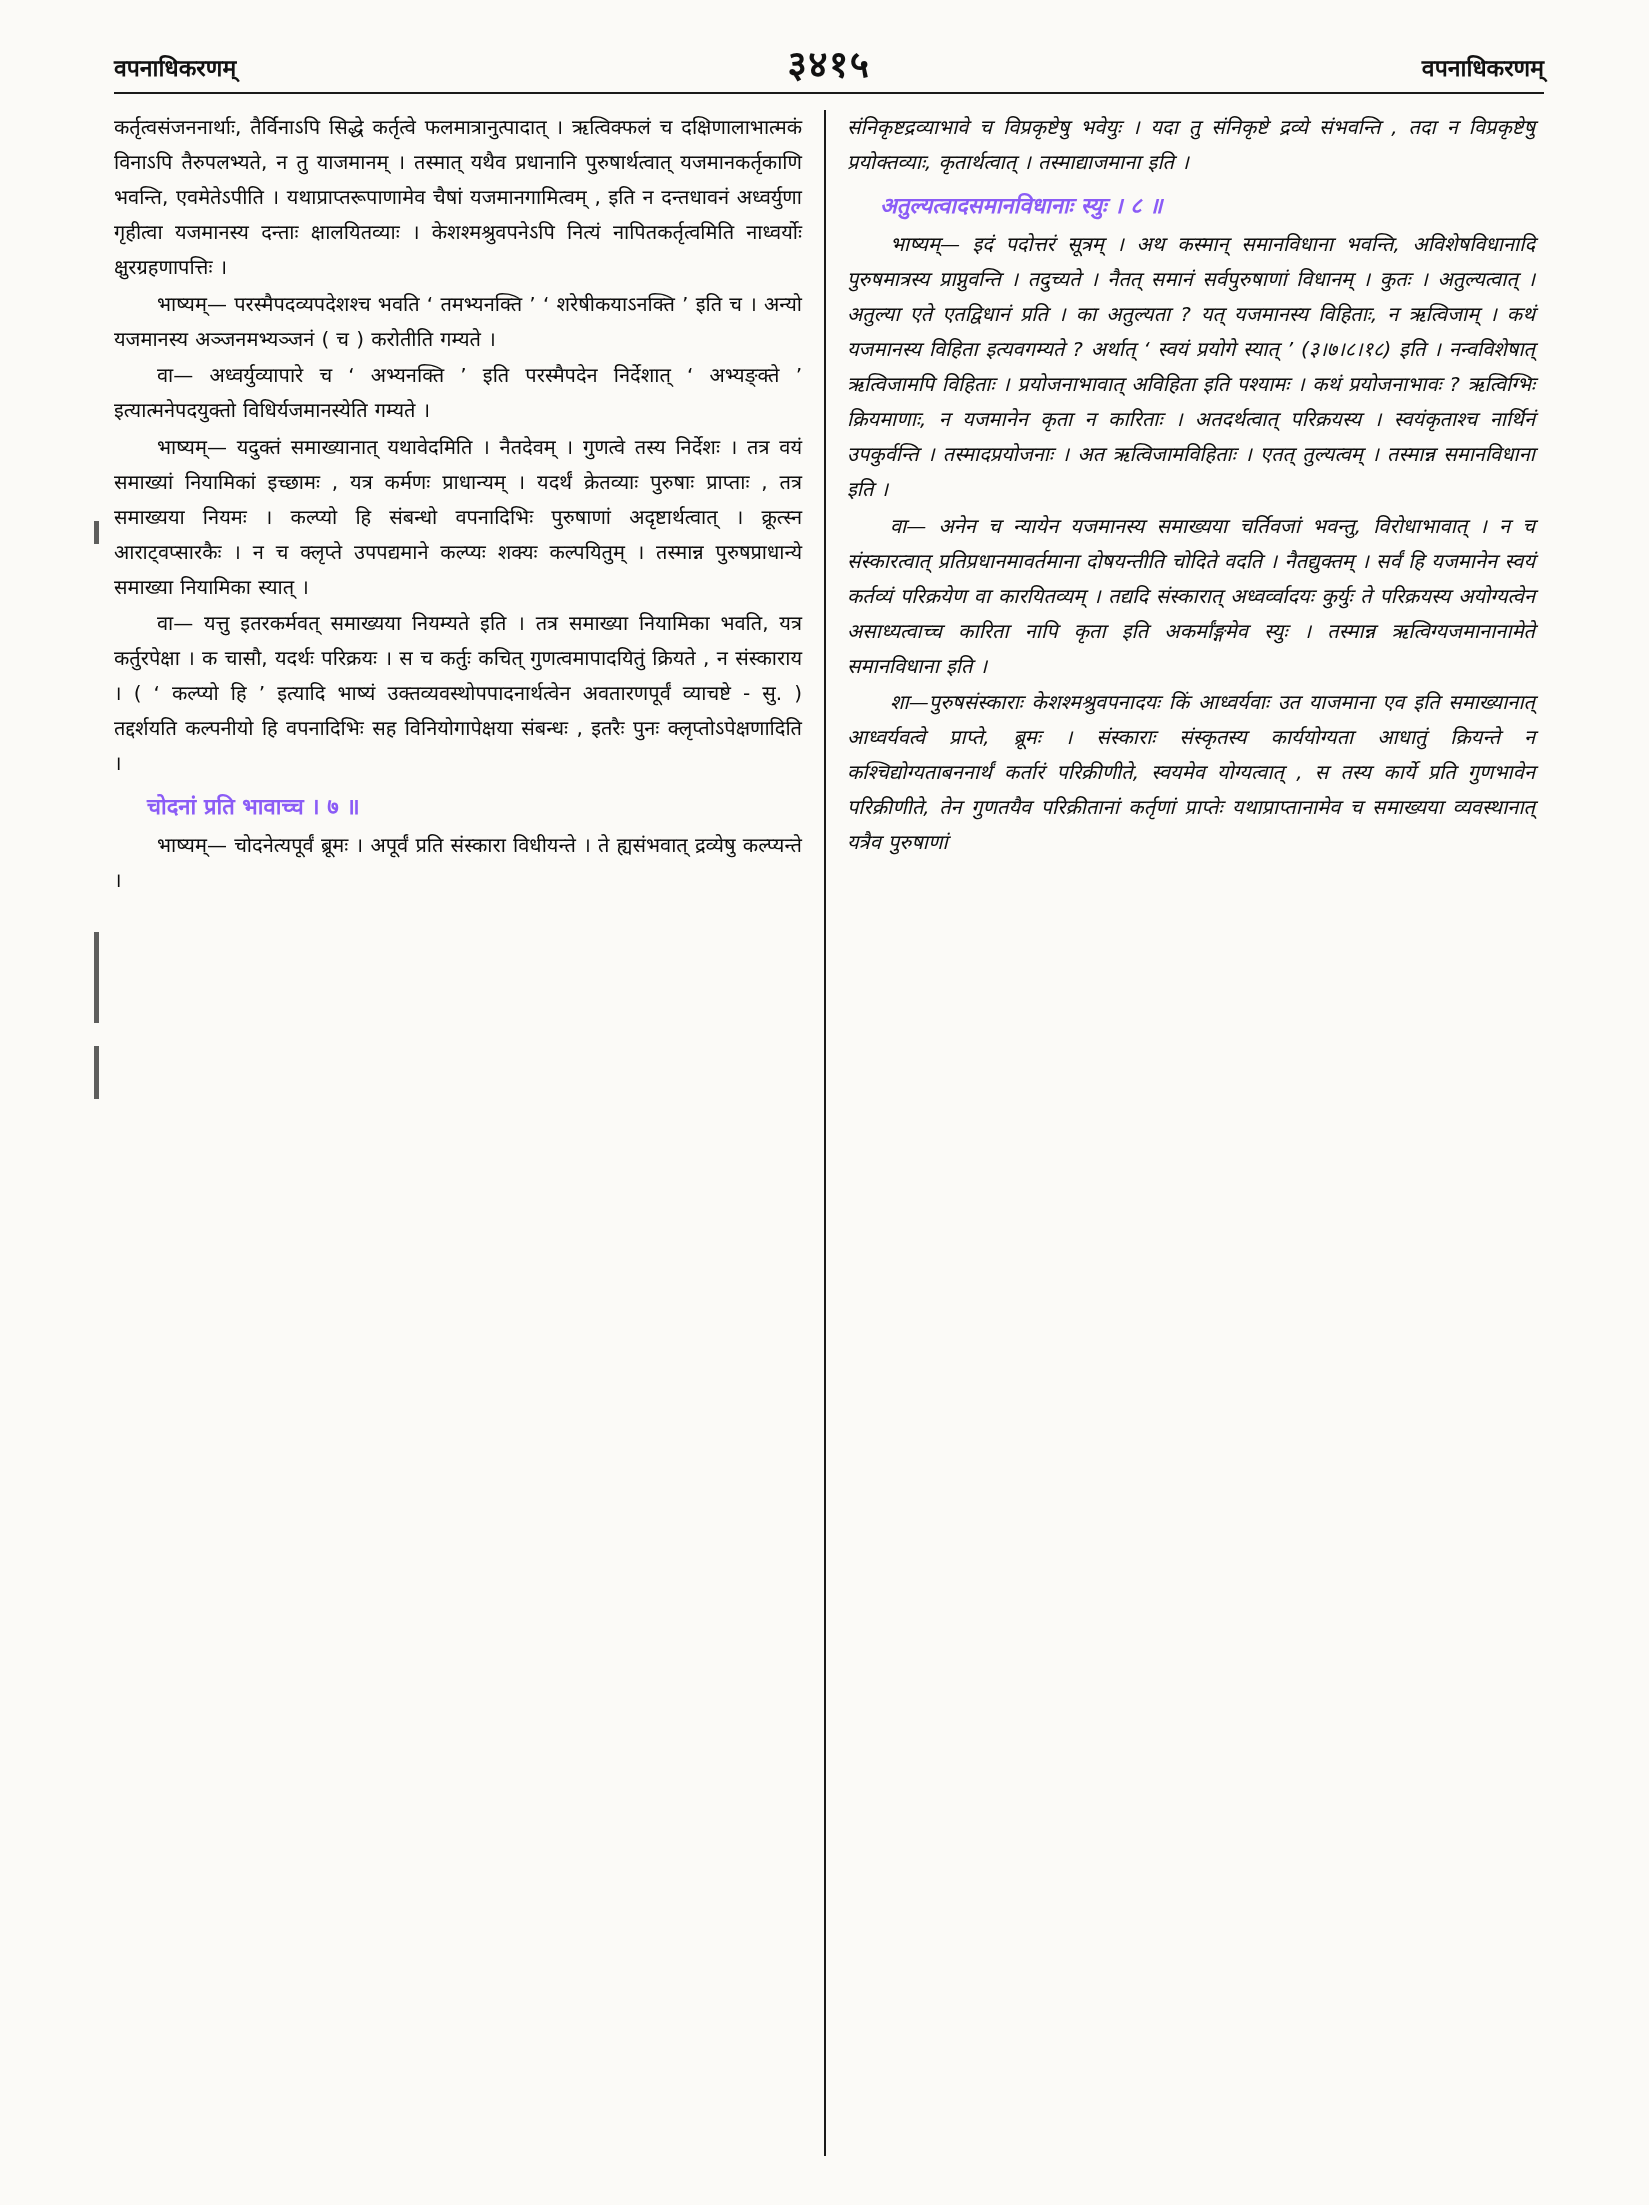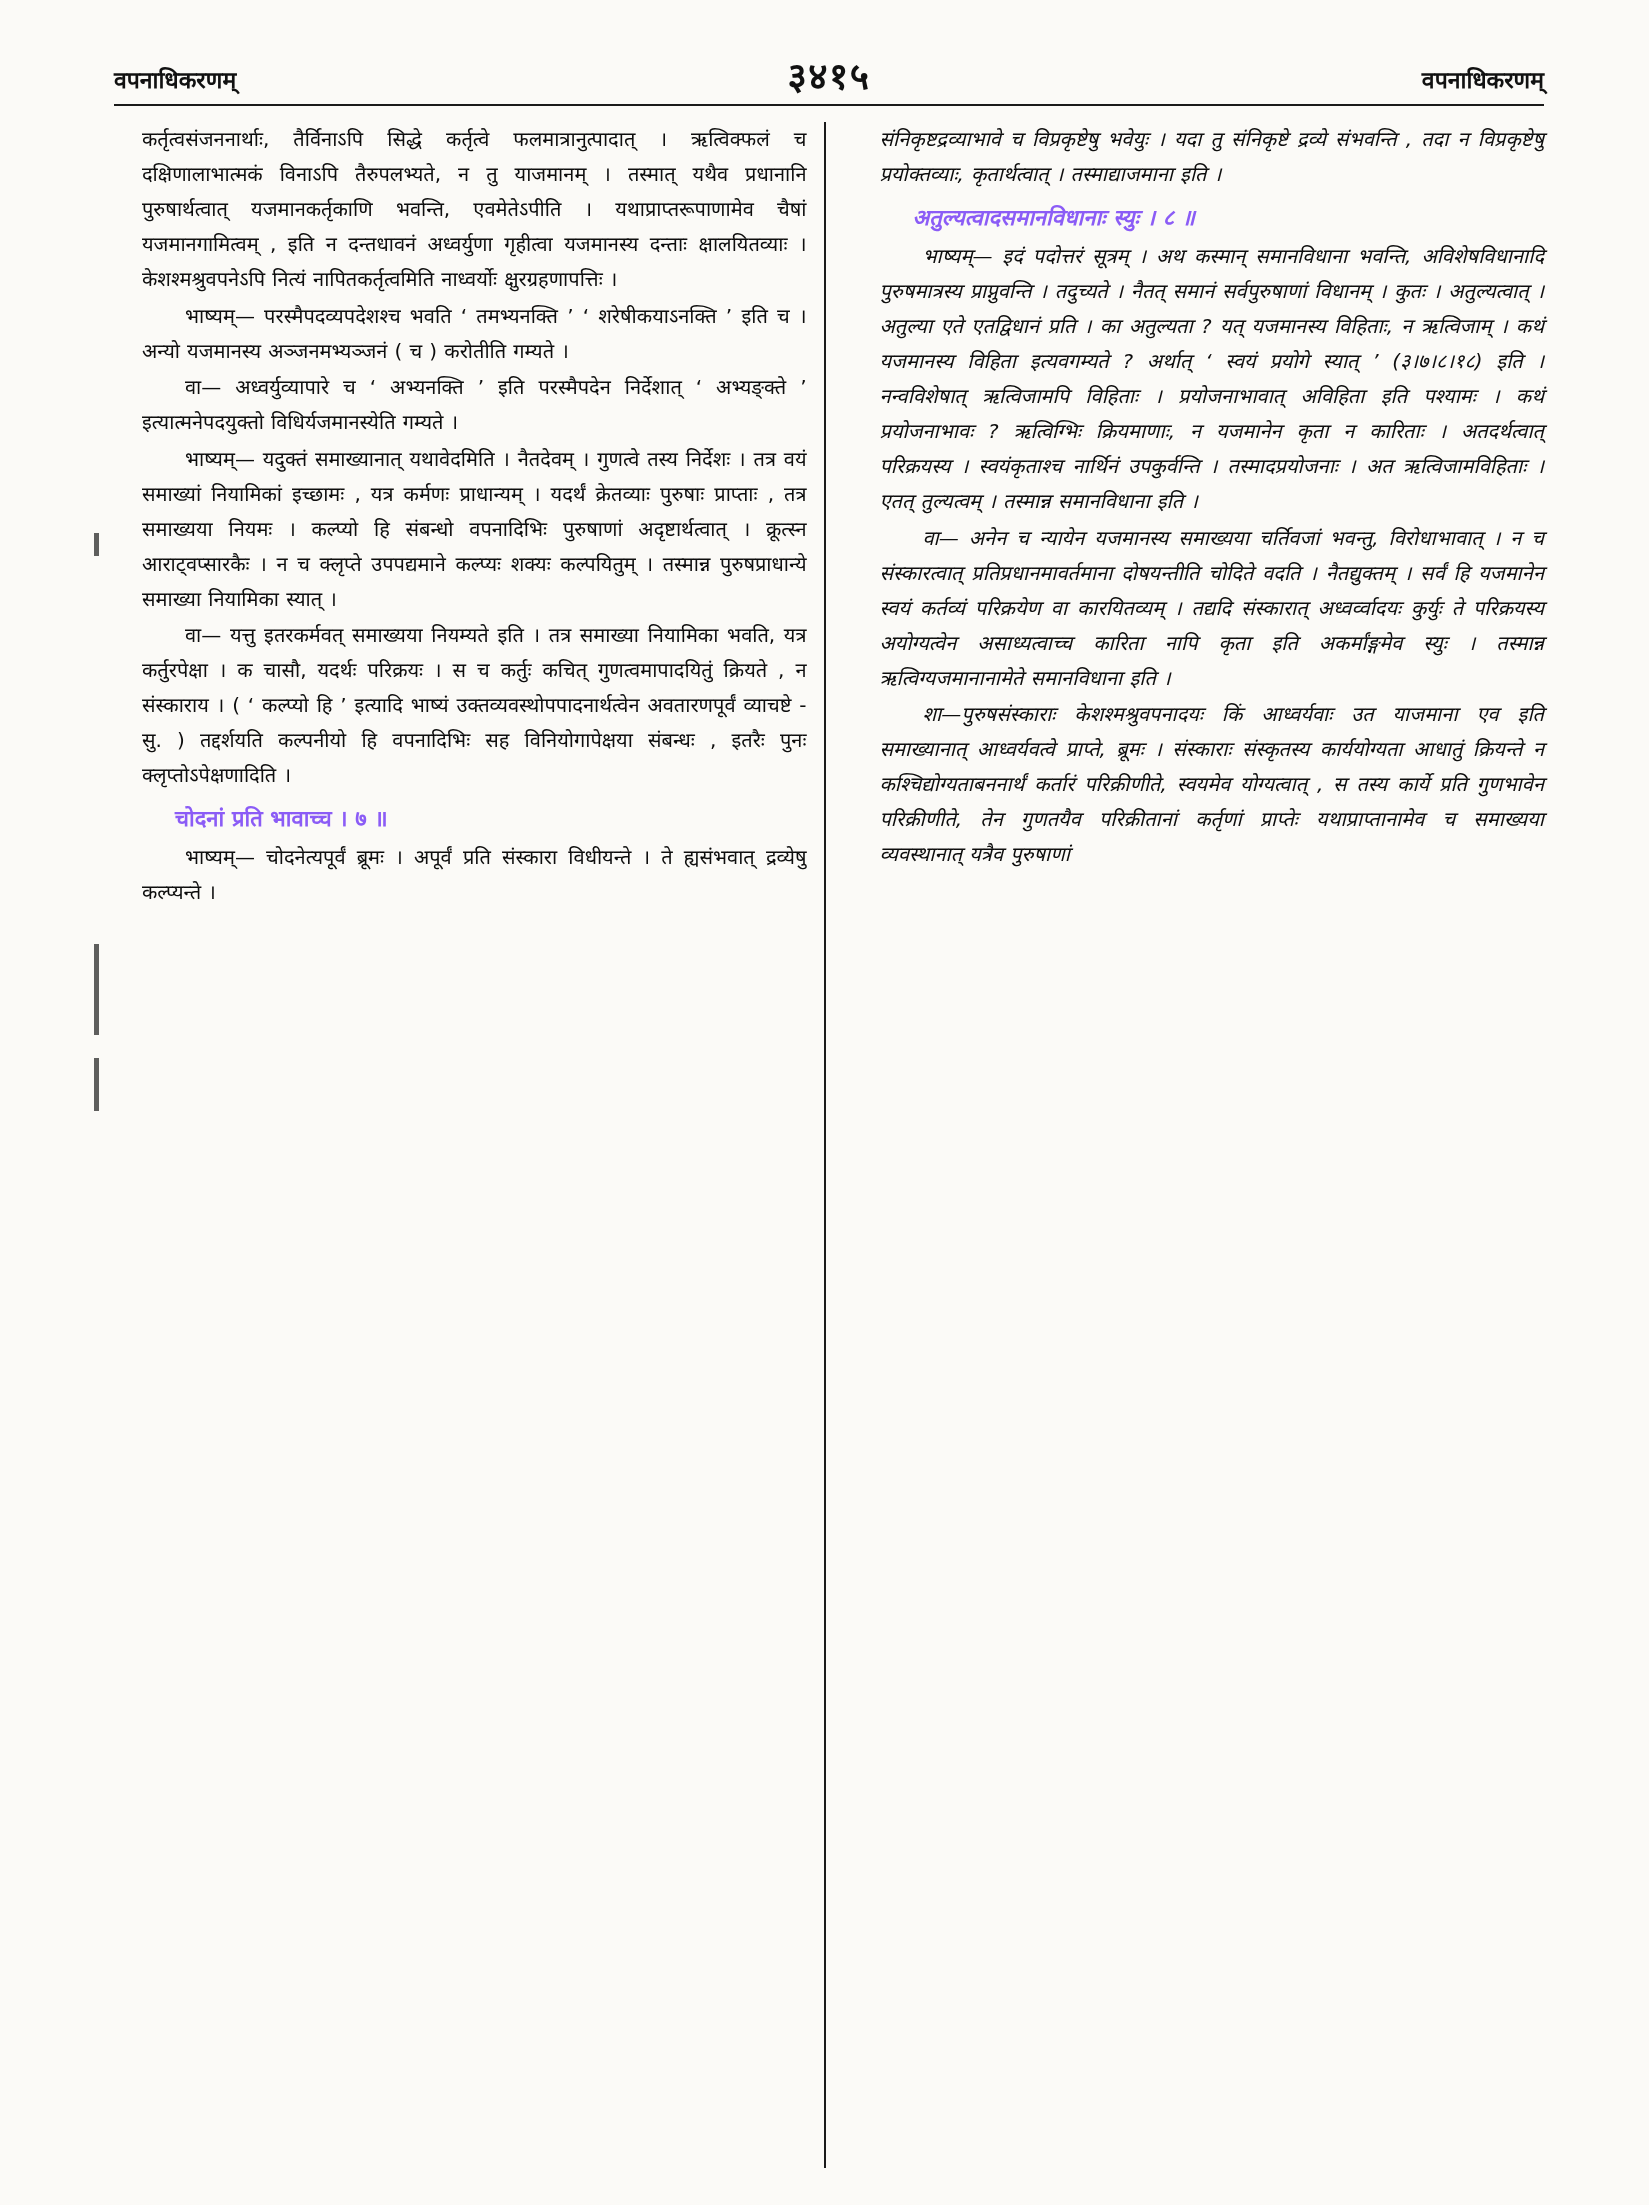--- a/index.html
+++ b/index.html
@@ -19,21 +19,21 @@
   
   .page {
     position: absolute;
     inset: 0;
     background: #fbfaf7;
   }
 
   .page-inner {
     position: absolute;
     left: 114px;
-    top: 46px;
+    top: 34px;
     width: 1430px;
     height: 2122px;
   }
 
   
   .header {
     position: relative;
     height: 53px;
   }
   .header .hdr-left,
@@ -72,21 +72,20 @@
     top: 76px;
     left: 0;
     right: 0;
     bottom: 0;
     display: flex;
     flex-direction: row;
   }
   .col {
     width: 688px;
     position: relative;
-    margin-left: 28px;
   }
   .col-left { padding-right: 21px; }
   .col-right { padding-left: 24px; font-style: italic; }
 
   .col-divider {
     position: absolute;
     left: 710px;
     top: 76px;
     bottom: 0px;
     width: 2.3px;

